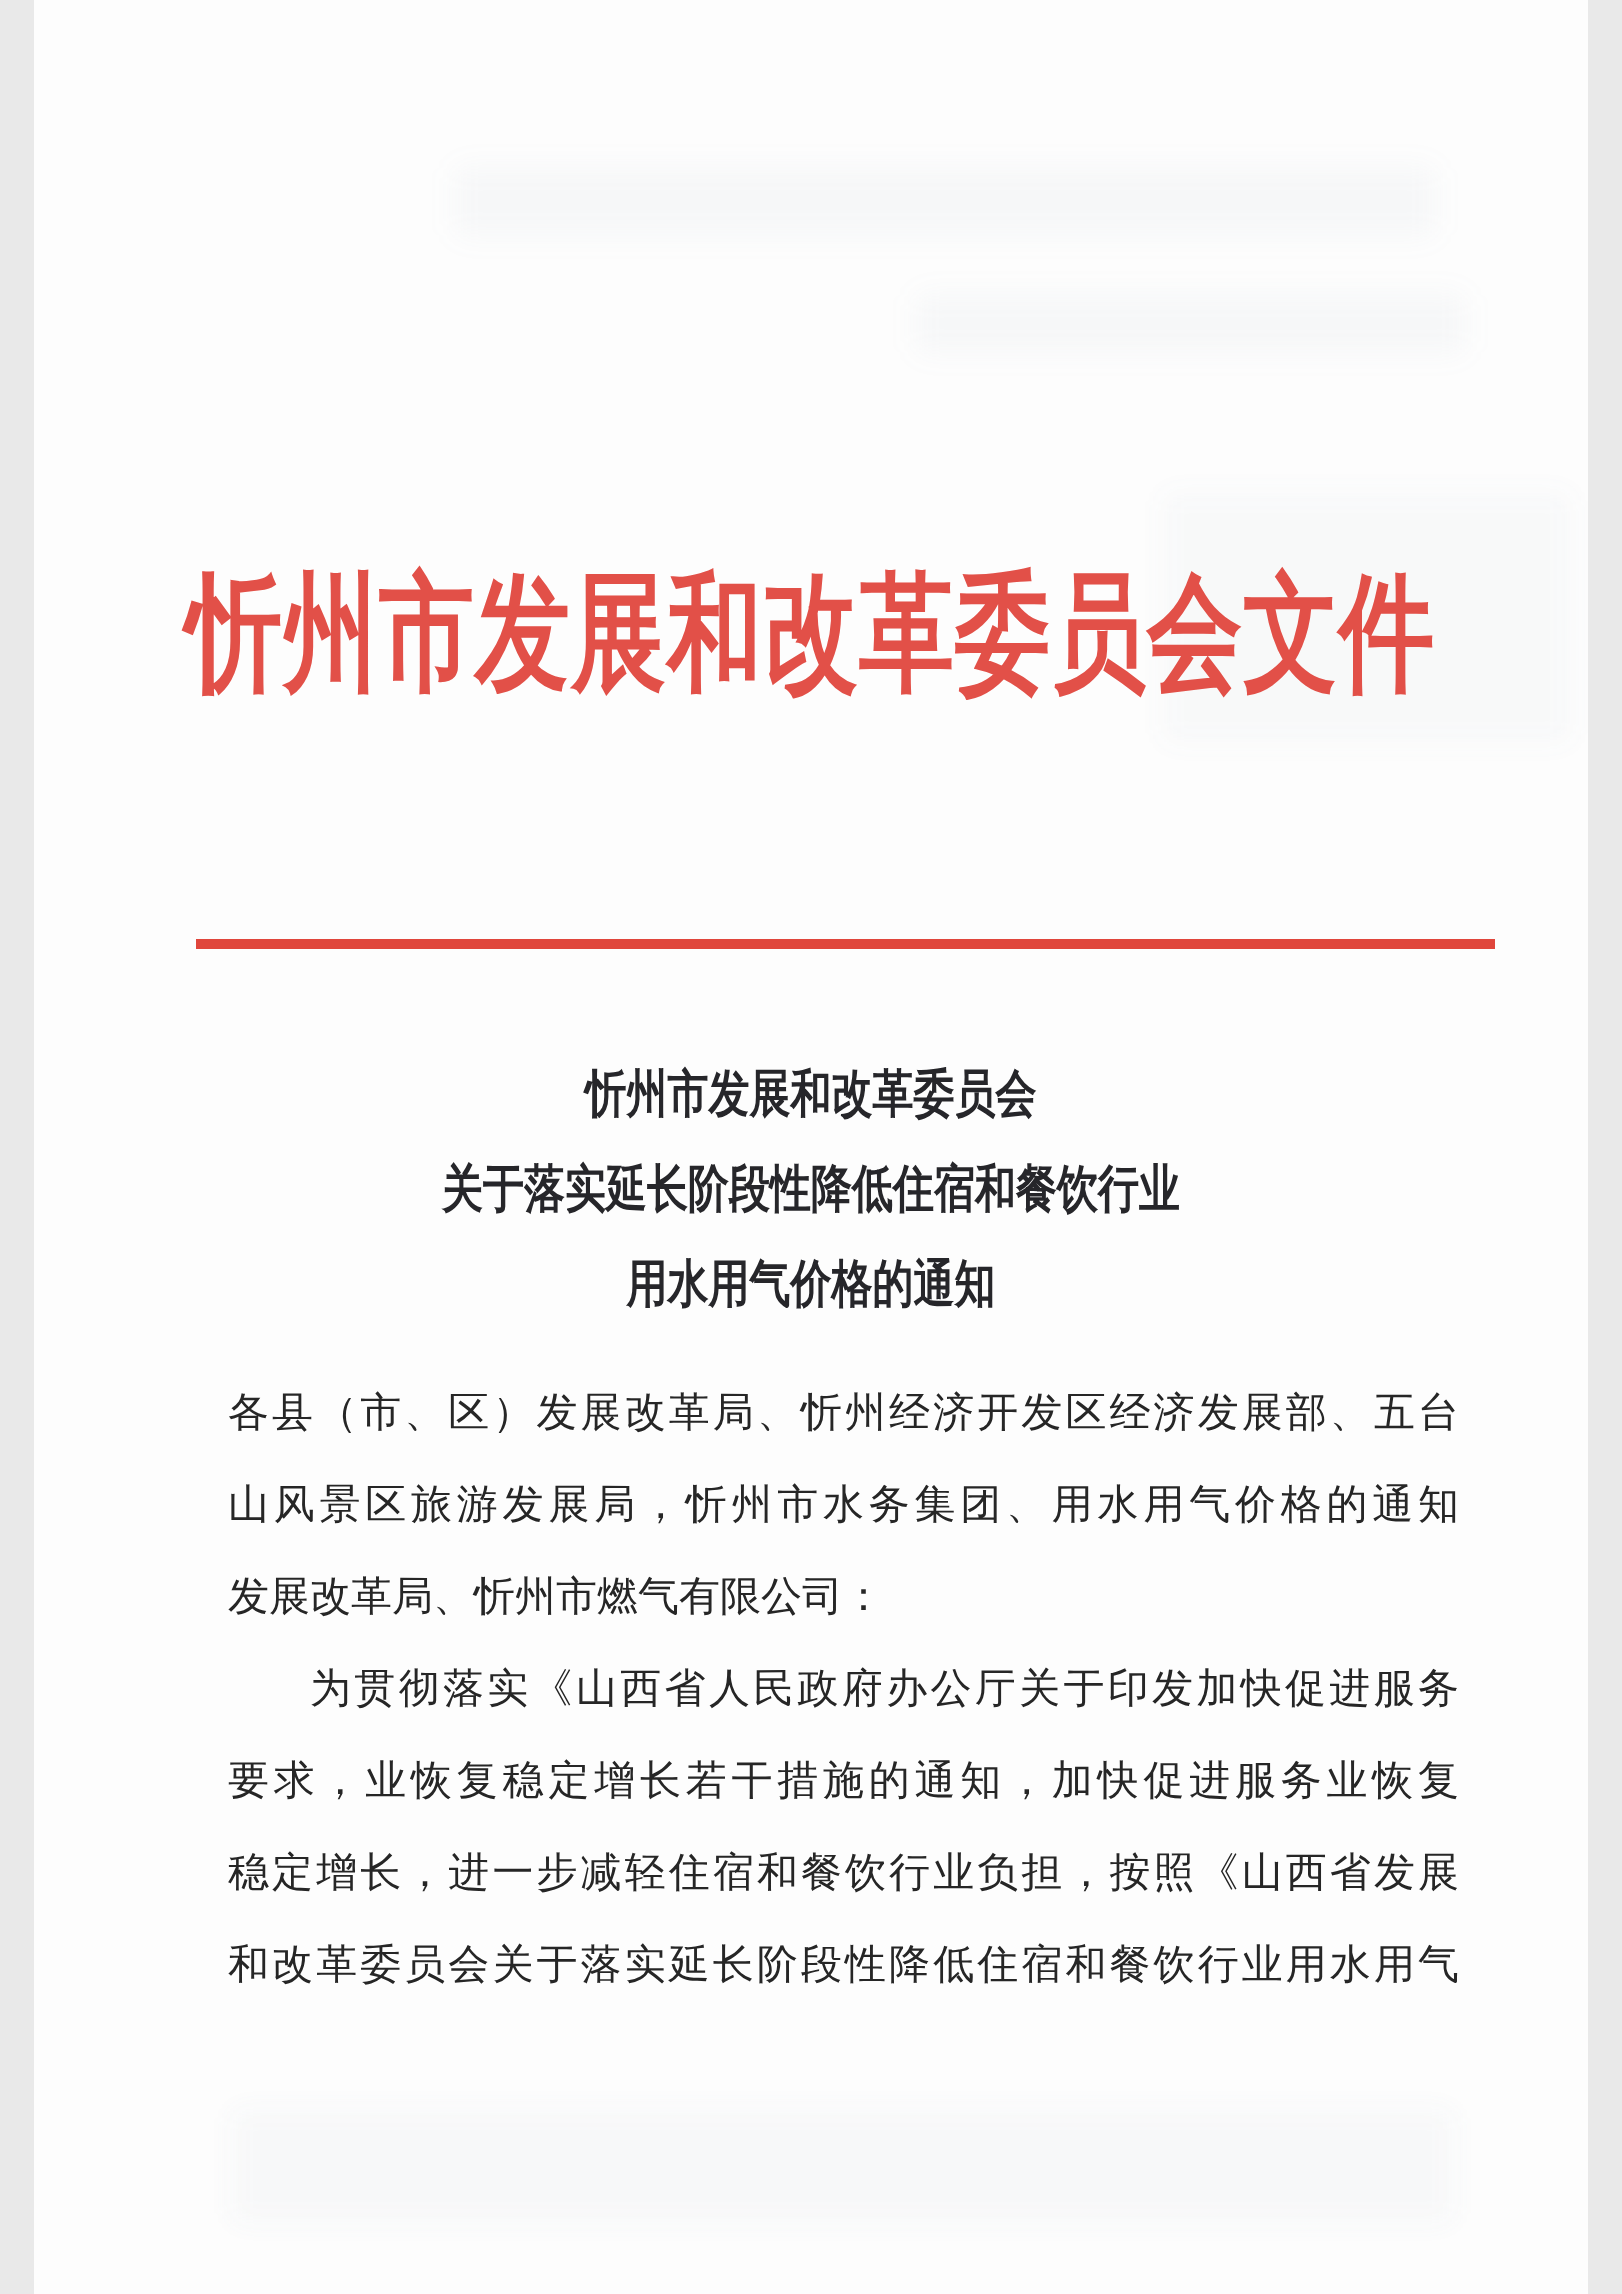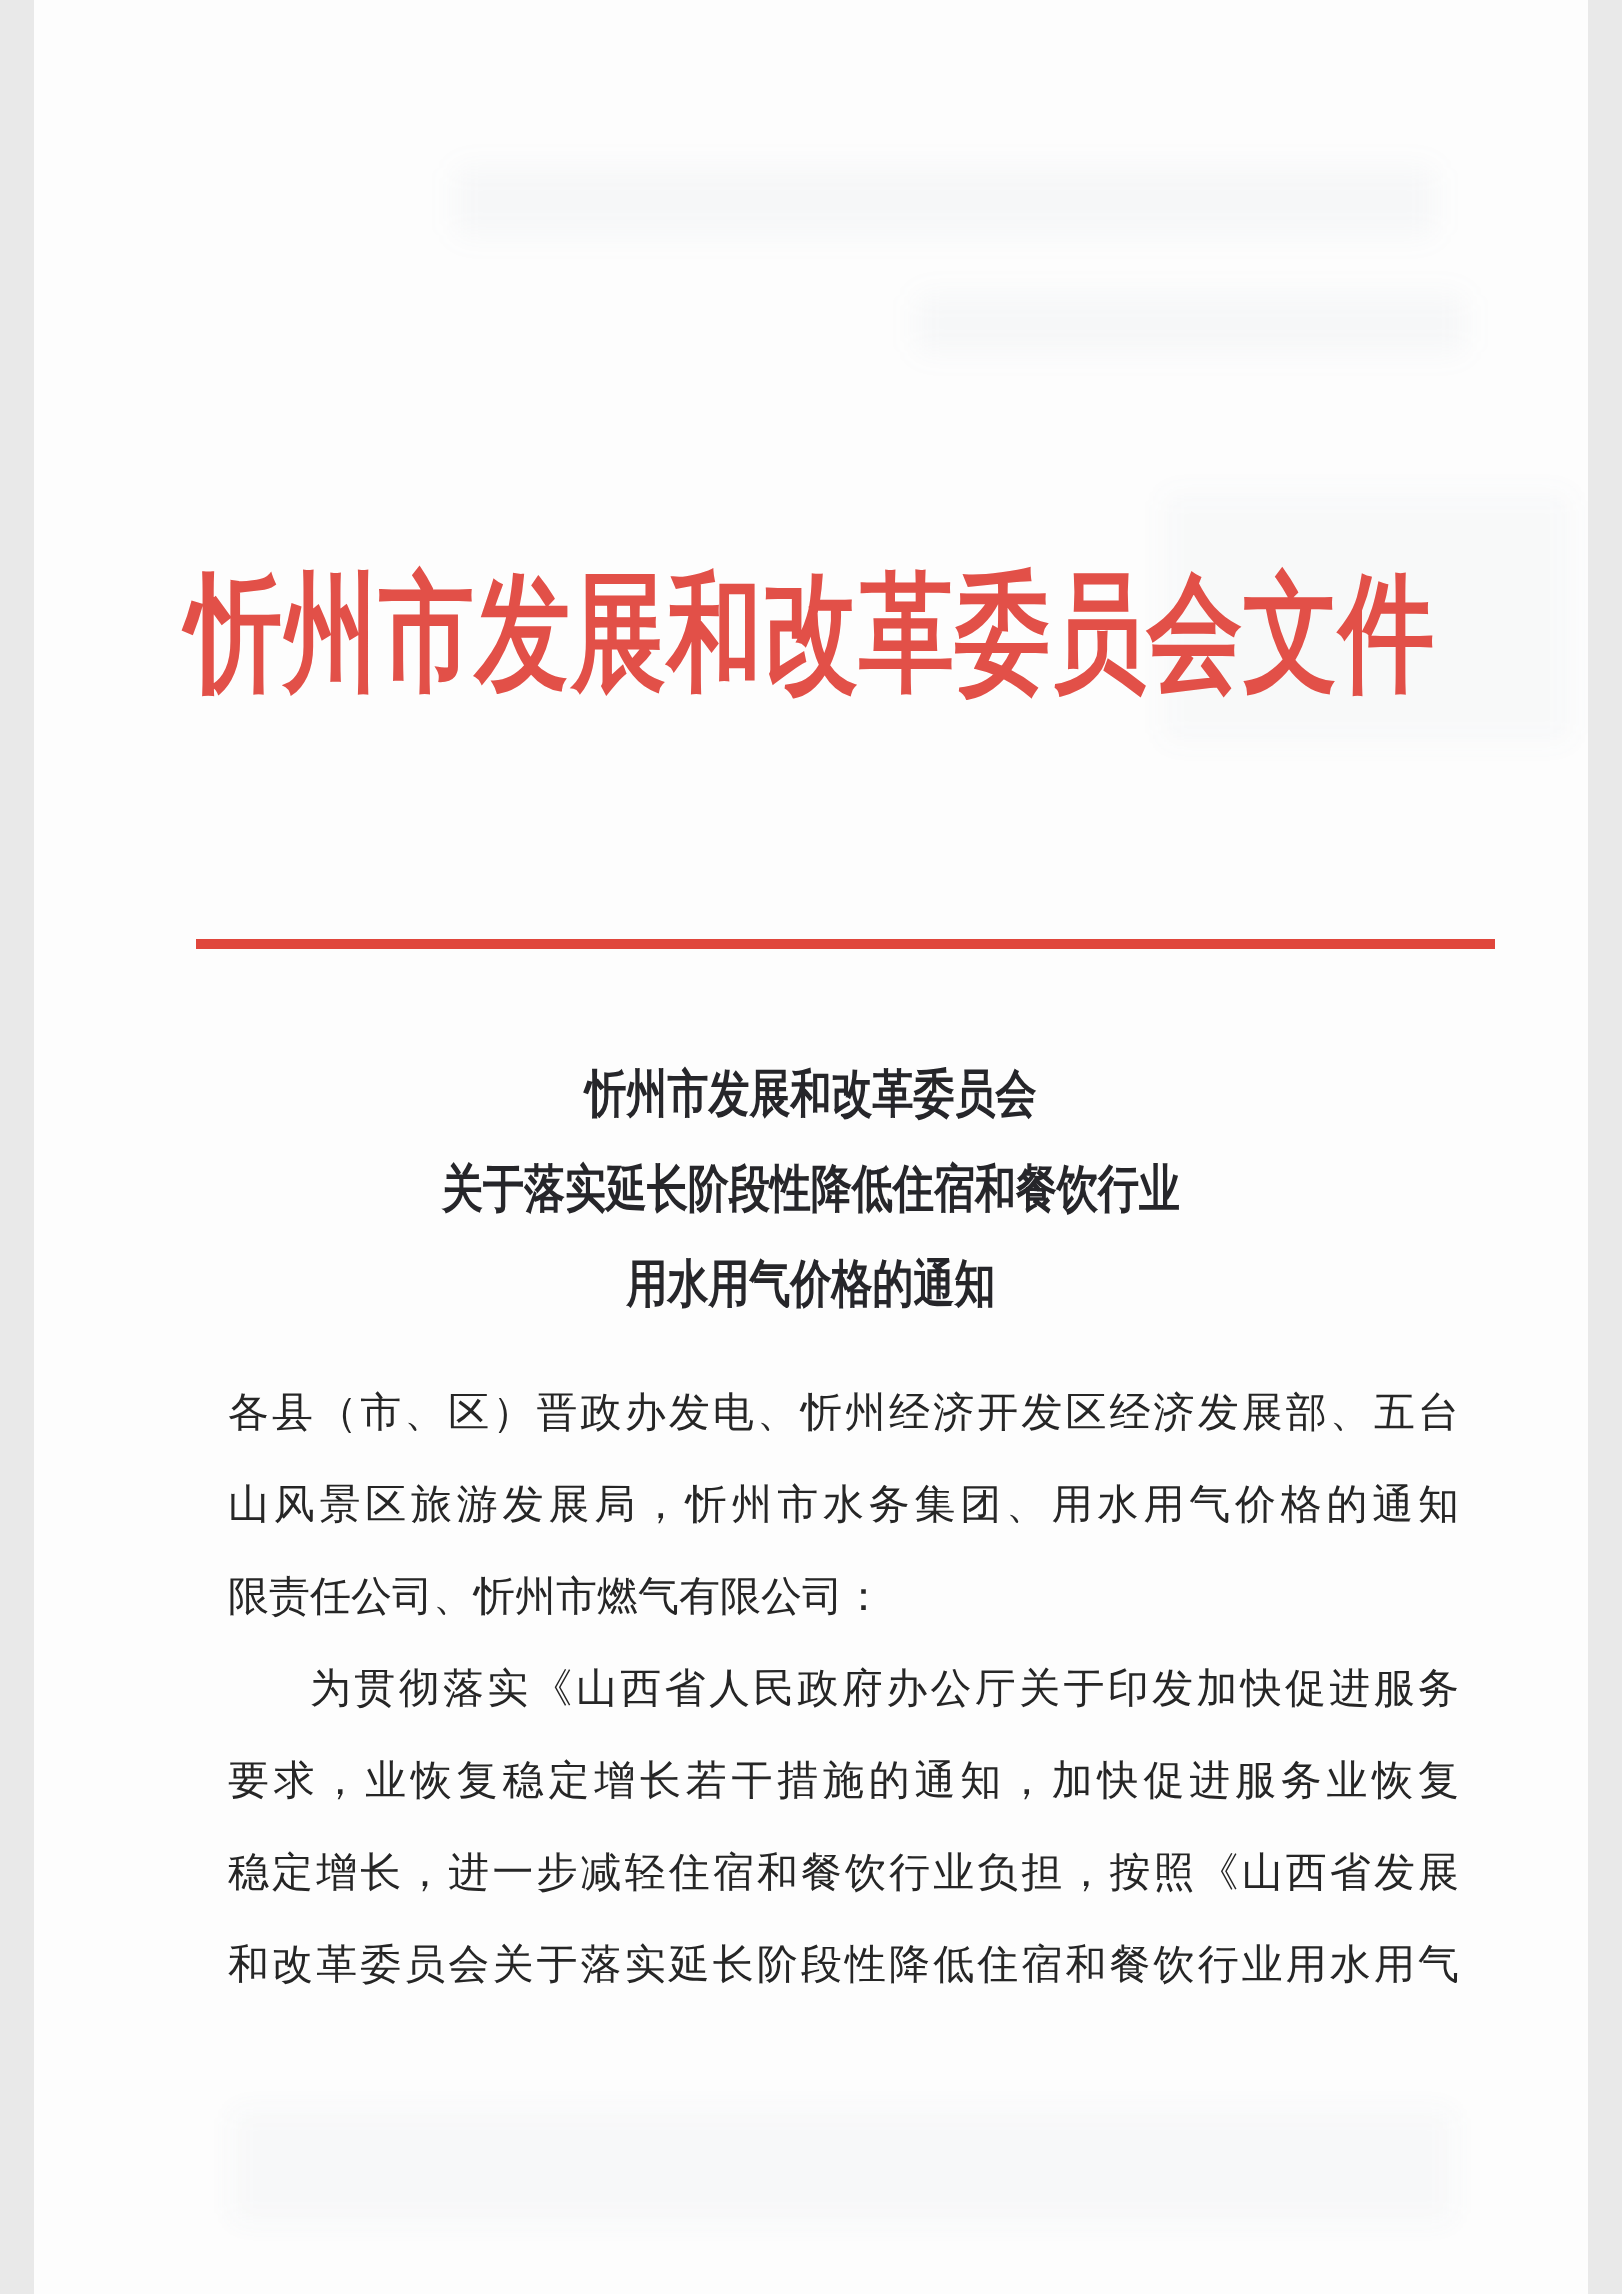--- a/index.html
+++ b/index.html
@@ -125,23 +125,23 @@
 
   <div class="red-line" style="background: rgb(224, 70, 60);"></div>
 
   <div class="doc-title">
     <div class="title-line">忻州市发展和改革委员会</div>
     <div class="title-line">关于落实延长阶段性降低住宿和餐饮行业</div>
     <div class="title-line">用水用气价格的通知</div>
   </div>
 
   <div class="doc-body">
-      <div class="body-line">各县（市、区）晋政办发电、忻州经济开发区经济发展部、五台</div>
+      <div class="body-line">各县（市、区）发展改革局、忻州经济开发区经济发展部、五台</div>
       <div class="body-line">山风景区旅游发展局，忻州市水务集团、用水用气价格的通知</div>
-      <div class="body-line flush-last">限责任公司、忻州市燃气有限公司：</div>
+      <div class="body-line flush-last">发展改革局、忻州市燃气有限公司：</div>
       <div class="body-line indent">为贯彻落实《山西省人民政府办公厅关于印发加快促进服务</div>
       <div class="body-line">要求，业恢复稳定增长若干措施的通知，加快促进服务业恢复</div>
       <div class="body-line">稳定增长，进一步减轻住宿和餐饮行业负担，按照《山西省发展</div>
       <div class="body-line">和改革委员会关于落实延长阶段性降低住宿和餐饮行业用水用气</div>
     </div>
 
 </div>
 
 
 </body></html>

